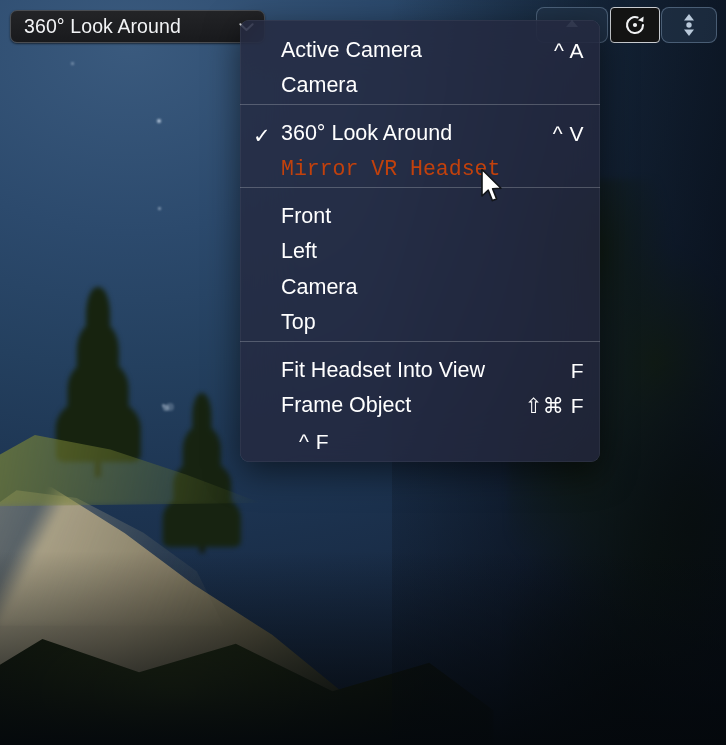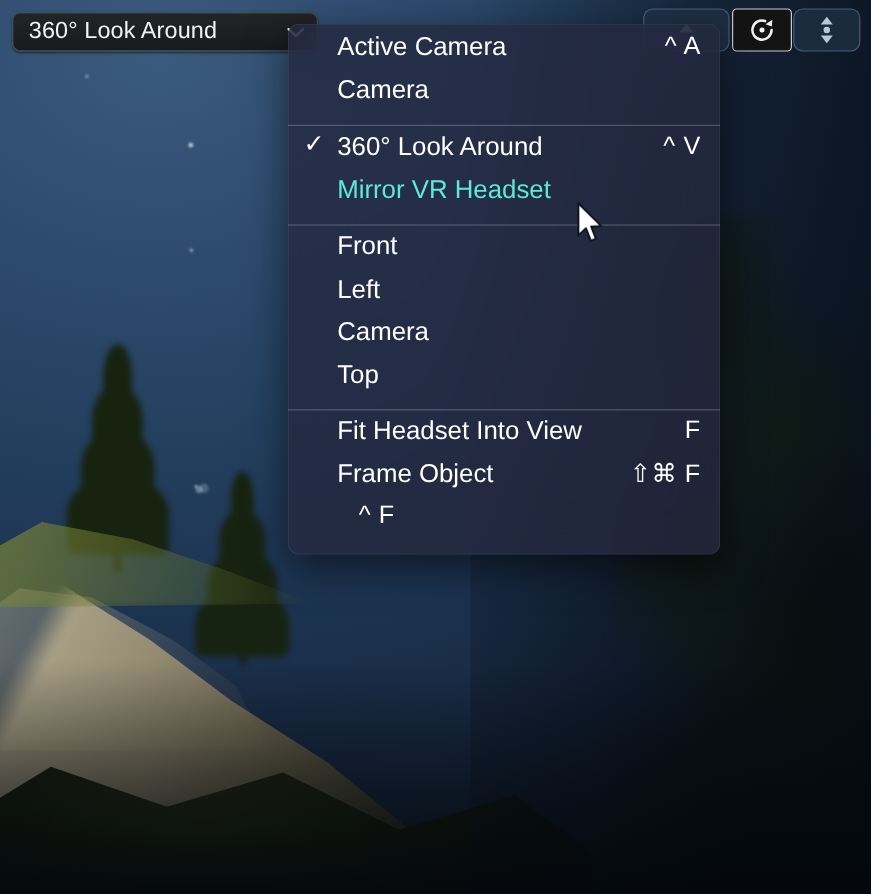--- a/index.html
+++ b/index.html
@@ -150,21 +150,21 @@
     background:rgba(36,40,62,.80);
     backdrop-filter:blur(26px);
     -webkit-backdrop-filter:blur(26px);
     box-shadow:0 10px 34px rgba(0,0,0,.55), 0 0 0 .5px rgba(255,255,255,.10) inset;
     padding:7px 0 8px 0;
     z-index:20;
     overflow:hidden;
   }
   .menu-item {
     position:relative;
-    display:flex; align-items:flex-start;
+    display:flex; align-items:flex-end;
     height:35.5px;
     padding:0 16px 0 13px;
     color:#ffffff;
     font-size:21.5px;
     white-space:nowrap;
   }
   .mi-check {
     width:28px; flex:0 0 28px;
     font-size:21px; line-height:1;
     color:#ffffff;
@@ -172,21 +172,21 @@
   }
   .mi-label { flex:1; }
   .mi-key {
     margin-left:18px;
     color:#ffffff;
     font-size:21px;
     letter-spacing:.5px;
     display:flex; align-items:center; gap:3px;
   }
   .menu-item.selected { background:#6c7199; }
-  .menu-item.disabled { color:#5eead4; }
+  .menu-item.disabled { color:#c2410c;font-family:Liberation Mono, monospace; }
   .menu-item.disabled .mi-key { color:#7b8099; }
 
   .menu-sep {
     height:1px;
     margin:6px 0 5px 0;
     background:rgba(255,255,255,.22);
   }
 
   
   .cursor { position:absolute; left:480px; top:168px; z-index:40; pointer-events:none; }

